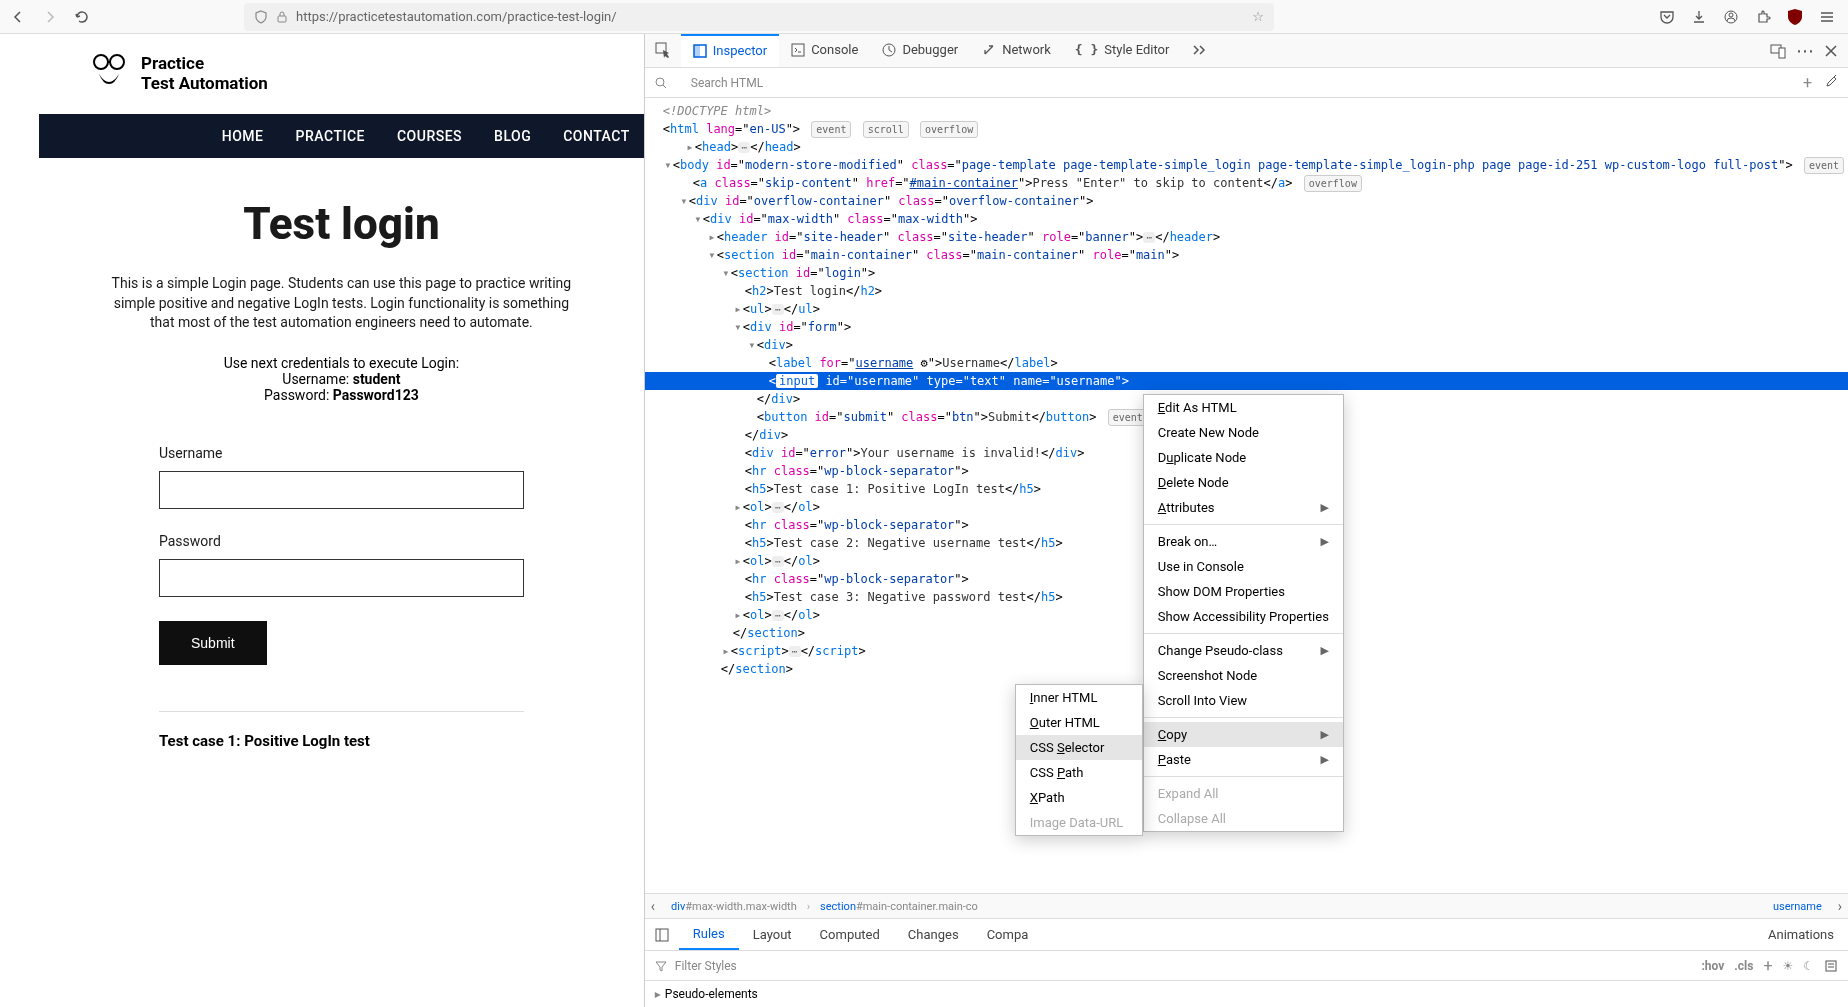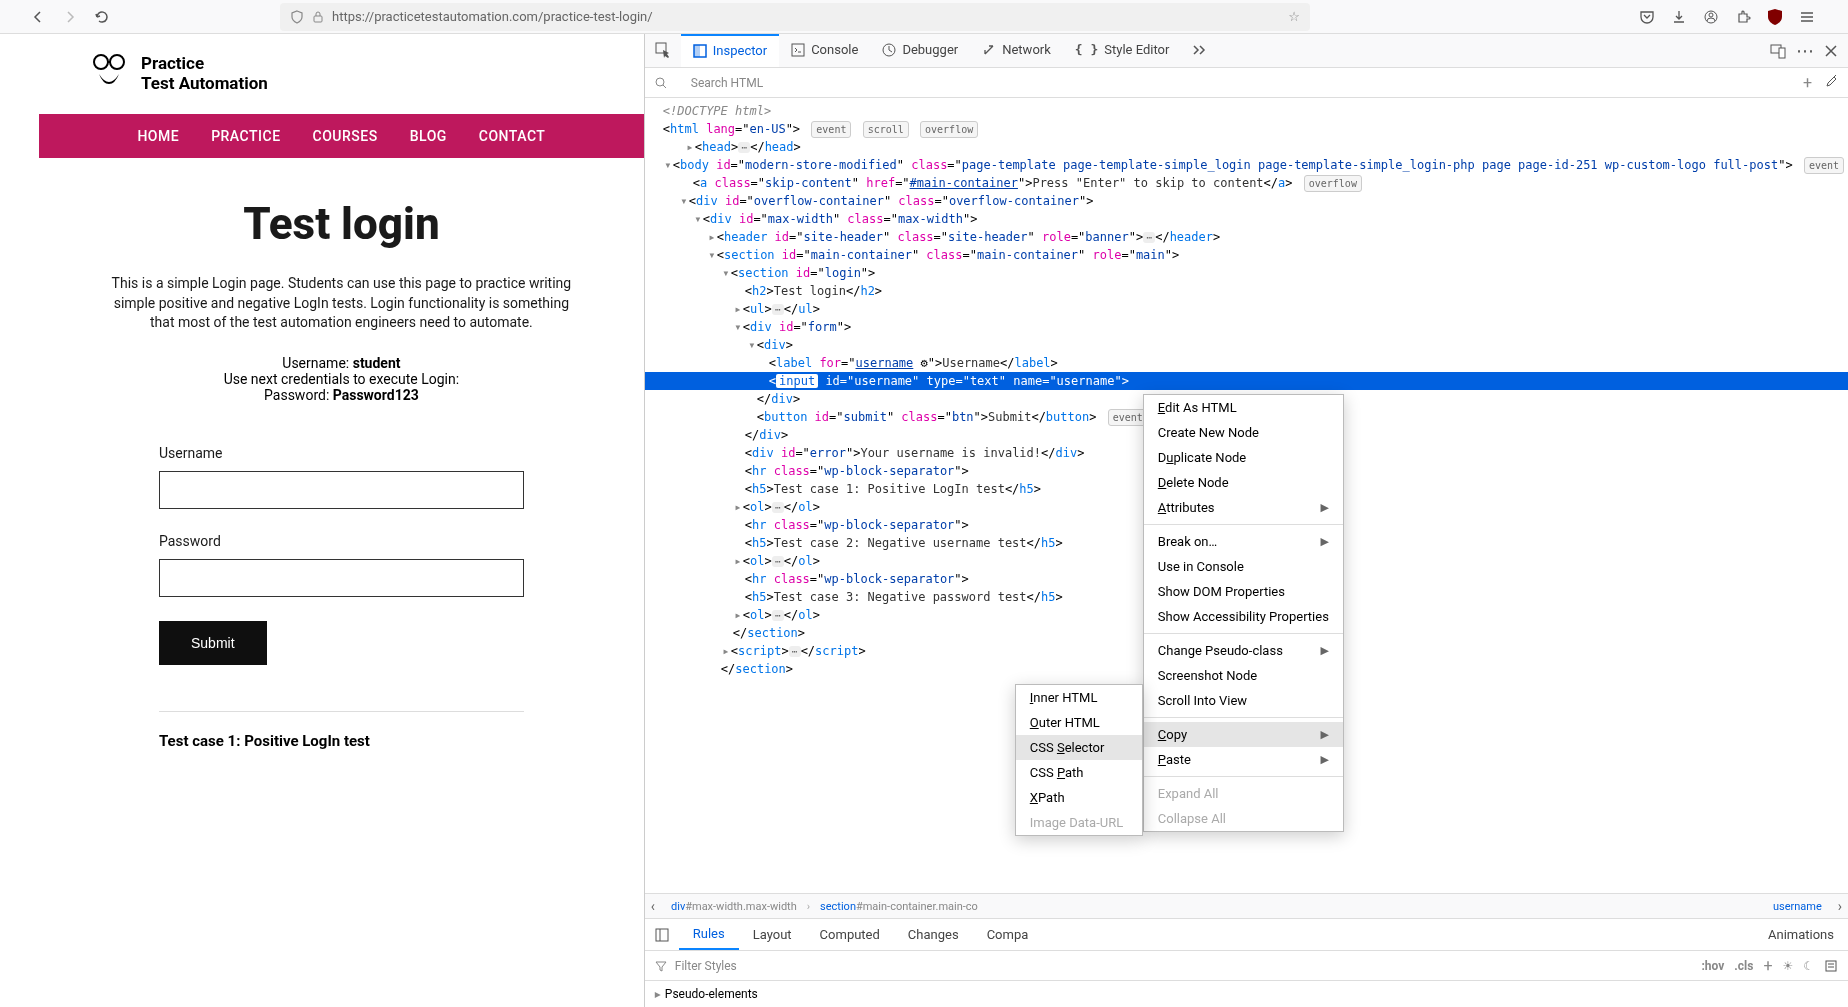--- a/index.html
+++ b/index.html
@@ -1,36 +1,36 @@
 <!DOCTYPE html>
 <html><head>
 <meta charset="utf-8">
 <style>
 * { margin: 0; padding: 0; box-sizing: border-box; }
 body { font-family: -apple-system, BlinkMacSystemFont, "Segoe UI", Roboto, sans-serif; font-size: 13px; background: #fff; overflow: hidden; }
 
 
-.browser-chrome { height: 34px; border-bottom: 1px solid #ddd; display: flex; align-items: center; padding: 0 24px; gap: 24px; background: #f9f9fa; }
+.browser-chrome { height: 34px; border-bottom: 1px solid #ddd; display: flex; align-items: center; padding: 0 4px; gap: 8px; background: #f9f9fa; }
 .nav-arrows { display: flex; gap: 4px; }
 .nav-btn { width: 28px; height: 28px; display: flex; align-items: center; justify-content: center; cursor: pointer; color: #555; border-radius: 4px; }
 .nav-btn.disabled { color: #bbb; }
 .url-bar { flex: 1; height: 28px; background: #f0f0f0; border-radius: 4px; display: flex; align-items: center; padding: 0 10px; gap: 8px; color: #666; max-width: 1030px; margin-left: 140px; }
 .url-text { flex: 1; font-size: 13px; }
 .toolbar-icons { display: flex; gap: 14px; align-items: center; margin-left: auto; padding-right: 8px; }
 .toolbar-icon { width: 18px; height: 18px; display: flex; align-items: center; justify-content: center; color: #555; }
 
 
 .main-split { display: flex; height: calc(100vh - 34px); margin-left: 39px; }
 .page-side { width: 726px; overflow-y: auto; background: #fff; }
 .devtools-side { flex: 1; border-left: 1px solid #ccc; display: flex; flex-direction: column; position: relative; }
 
 
 .site-logo { display: flex; align-items: center; gap: 12px; padding: 18px 50px; }
 .logo-text { font-weight: 700; font-size: 17px; line-height: 1.15; }
-.nav-bar { background: #be185d; display: flex; justify-content: center; gap: 32px; padding: 14px; }
+.nav-bar { background: #0f172a; display: flex; justify-content: flex-end; gap: 32px; padding: 14px; }
 .nav-item { color: #fff; font-size: 14px; font-weight: 500; letter-spacing: 0.5px; }
 .page-heading { text-align: center; font-size: 44px; font-weight: 800; margin-top: 40px; color: #1a1a1a; }
 .page-desc { text-align: center; max-width: 470px; margin: 24px auto 0; line-height: 1.4; font-size: 14px; color: #1a1a1a; }
 .creds { text-align: center; margin-top: 22px; font-size: 14px; }
 .form-area { max-width: 484px; margin: 42px auto 0; padding: 0 0; }
 .form-label { display: block; font-size: 14px; margin-bottom: 10px; color: #1a1a1a; }
 .form-input { width: 100%; height: 38px; border: 1.5px solid #333; padding: 0 10px; font-size: 14px; margin-bottom: 24px; }
 .submit-btn { background: #0f0f0f; color: #fff; border: none; padding: 14px 32px; font-size: 14px; font-weight: 500; cursor: pointer; }
 .sep { border: none; border-top: 1px solid #ddd; margin: 46px 0 20px; }
 .tc-title { font-weight: 700; font-size: 15px; }
@@ -180,22 +180,22 @@
     <div class="nav-bar">
       <span class="nav-item">HOME</span>
       <span class="nav-item">PRACTICE</span>
       <span class="nav-item">COURSES</span>
       <span class="nav-item">BLOG</span>
       <span class="nav-item">CONTACT</span>
     </div>
     <h1 class="page-heading">Test login</h1>
     <p class="page-desc">This is a simple Login page. Students can use this page to practice writing simple positive and negative LogIn tests. Login functionality is something that most of the test automation engineers need to automate.</p>
     <div class="creds">
+      <div>Use next credentials to execute Login:</div>
       <div><span>Username: </span><b>student</b></div>
-      <div>Use next credentials to execute Login:</div>
       <div><span>Password: </span><b>Password123</b></div>
     </div>
     <div class="page-inner">
       <div class="form-area">
         <label class="form-label">Username</label>
         <input class="form-input" style="">
         <label class="form-label">Password</label>
         <input class="form-input" style="">
         <button class="submit-btn">Submit</button>
       </div>

